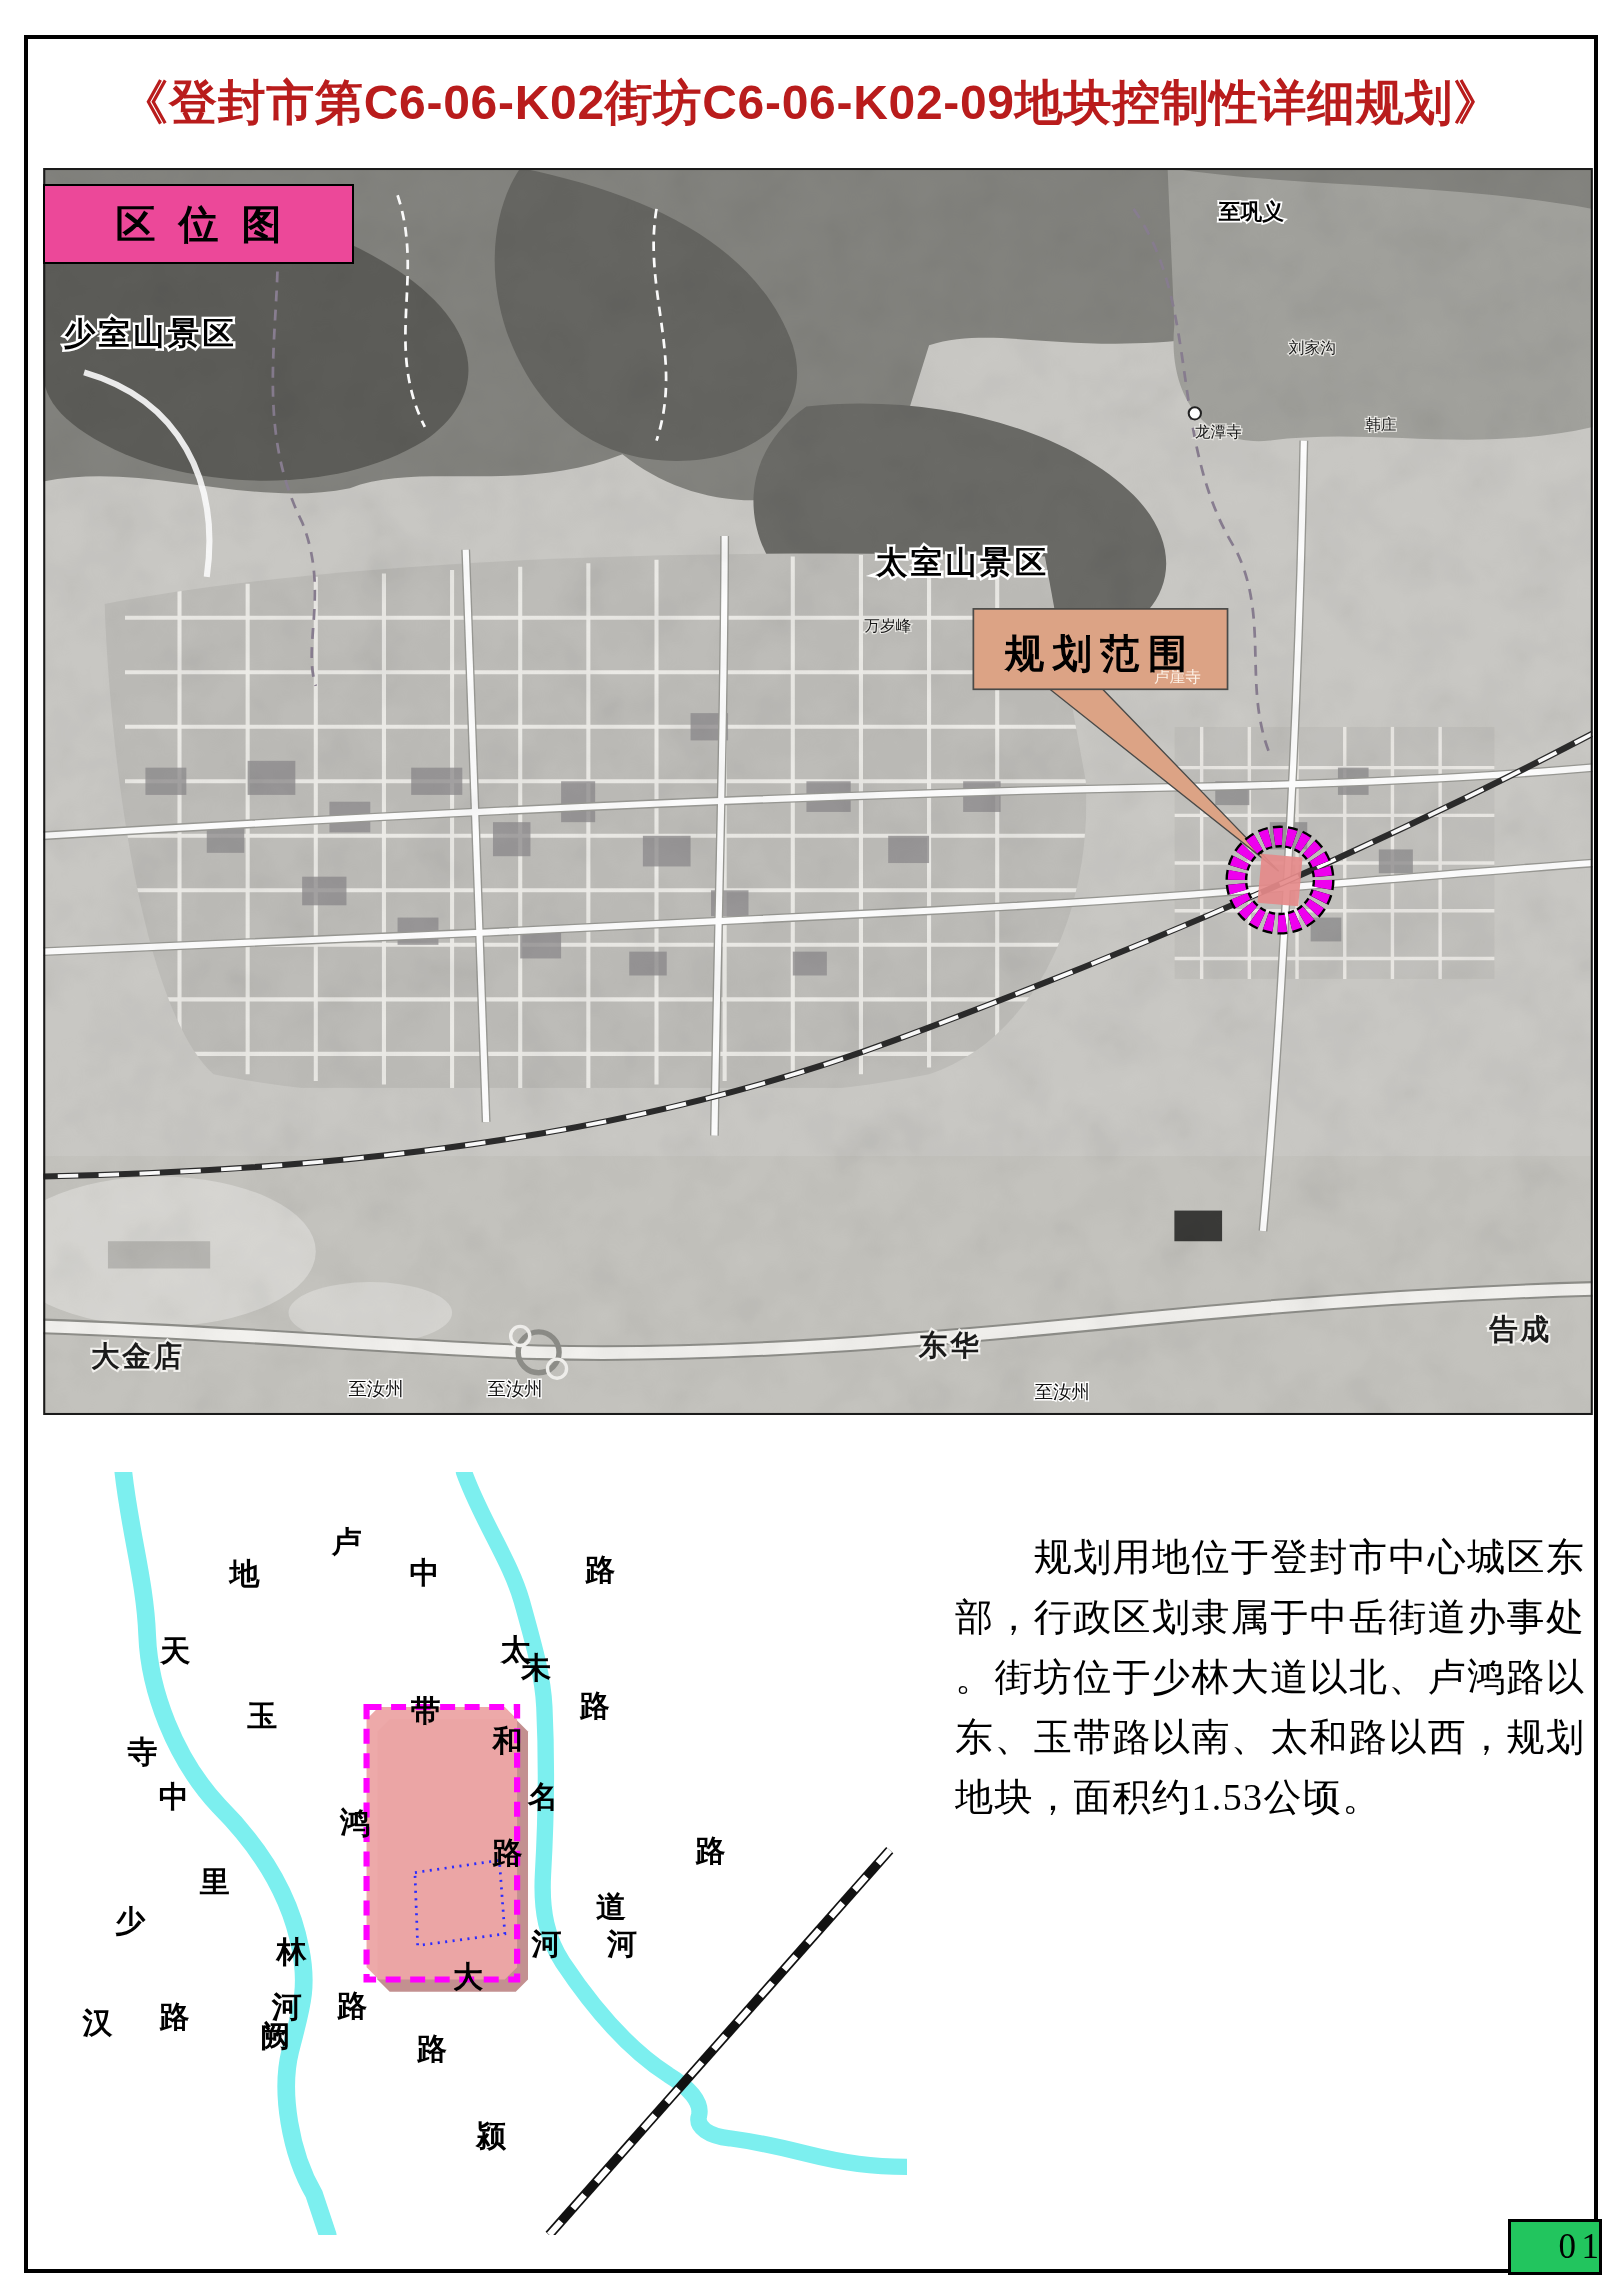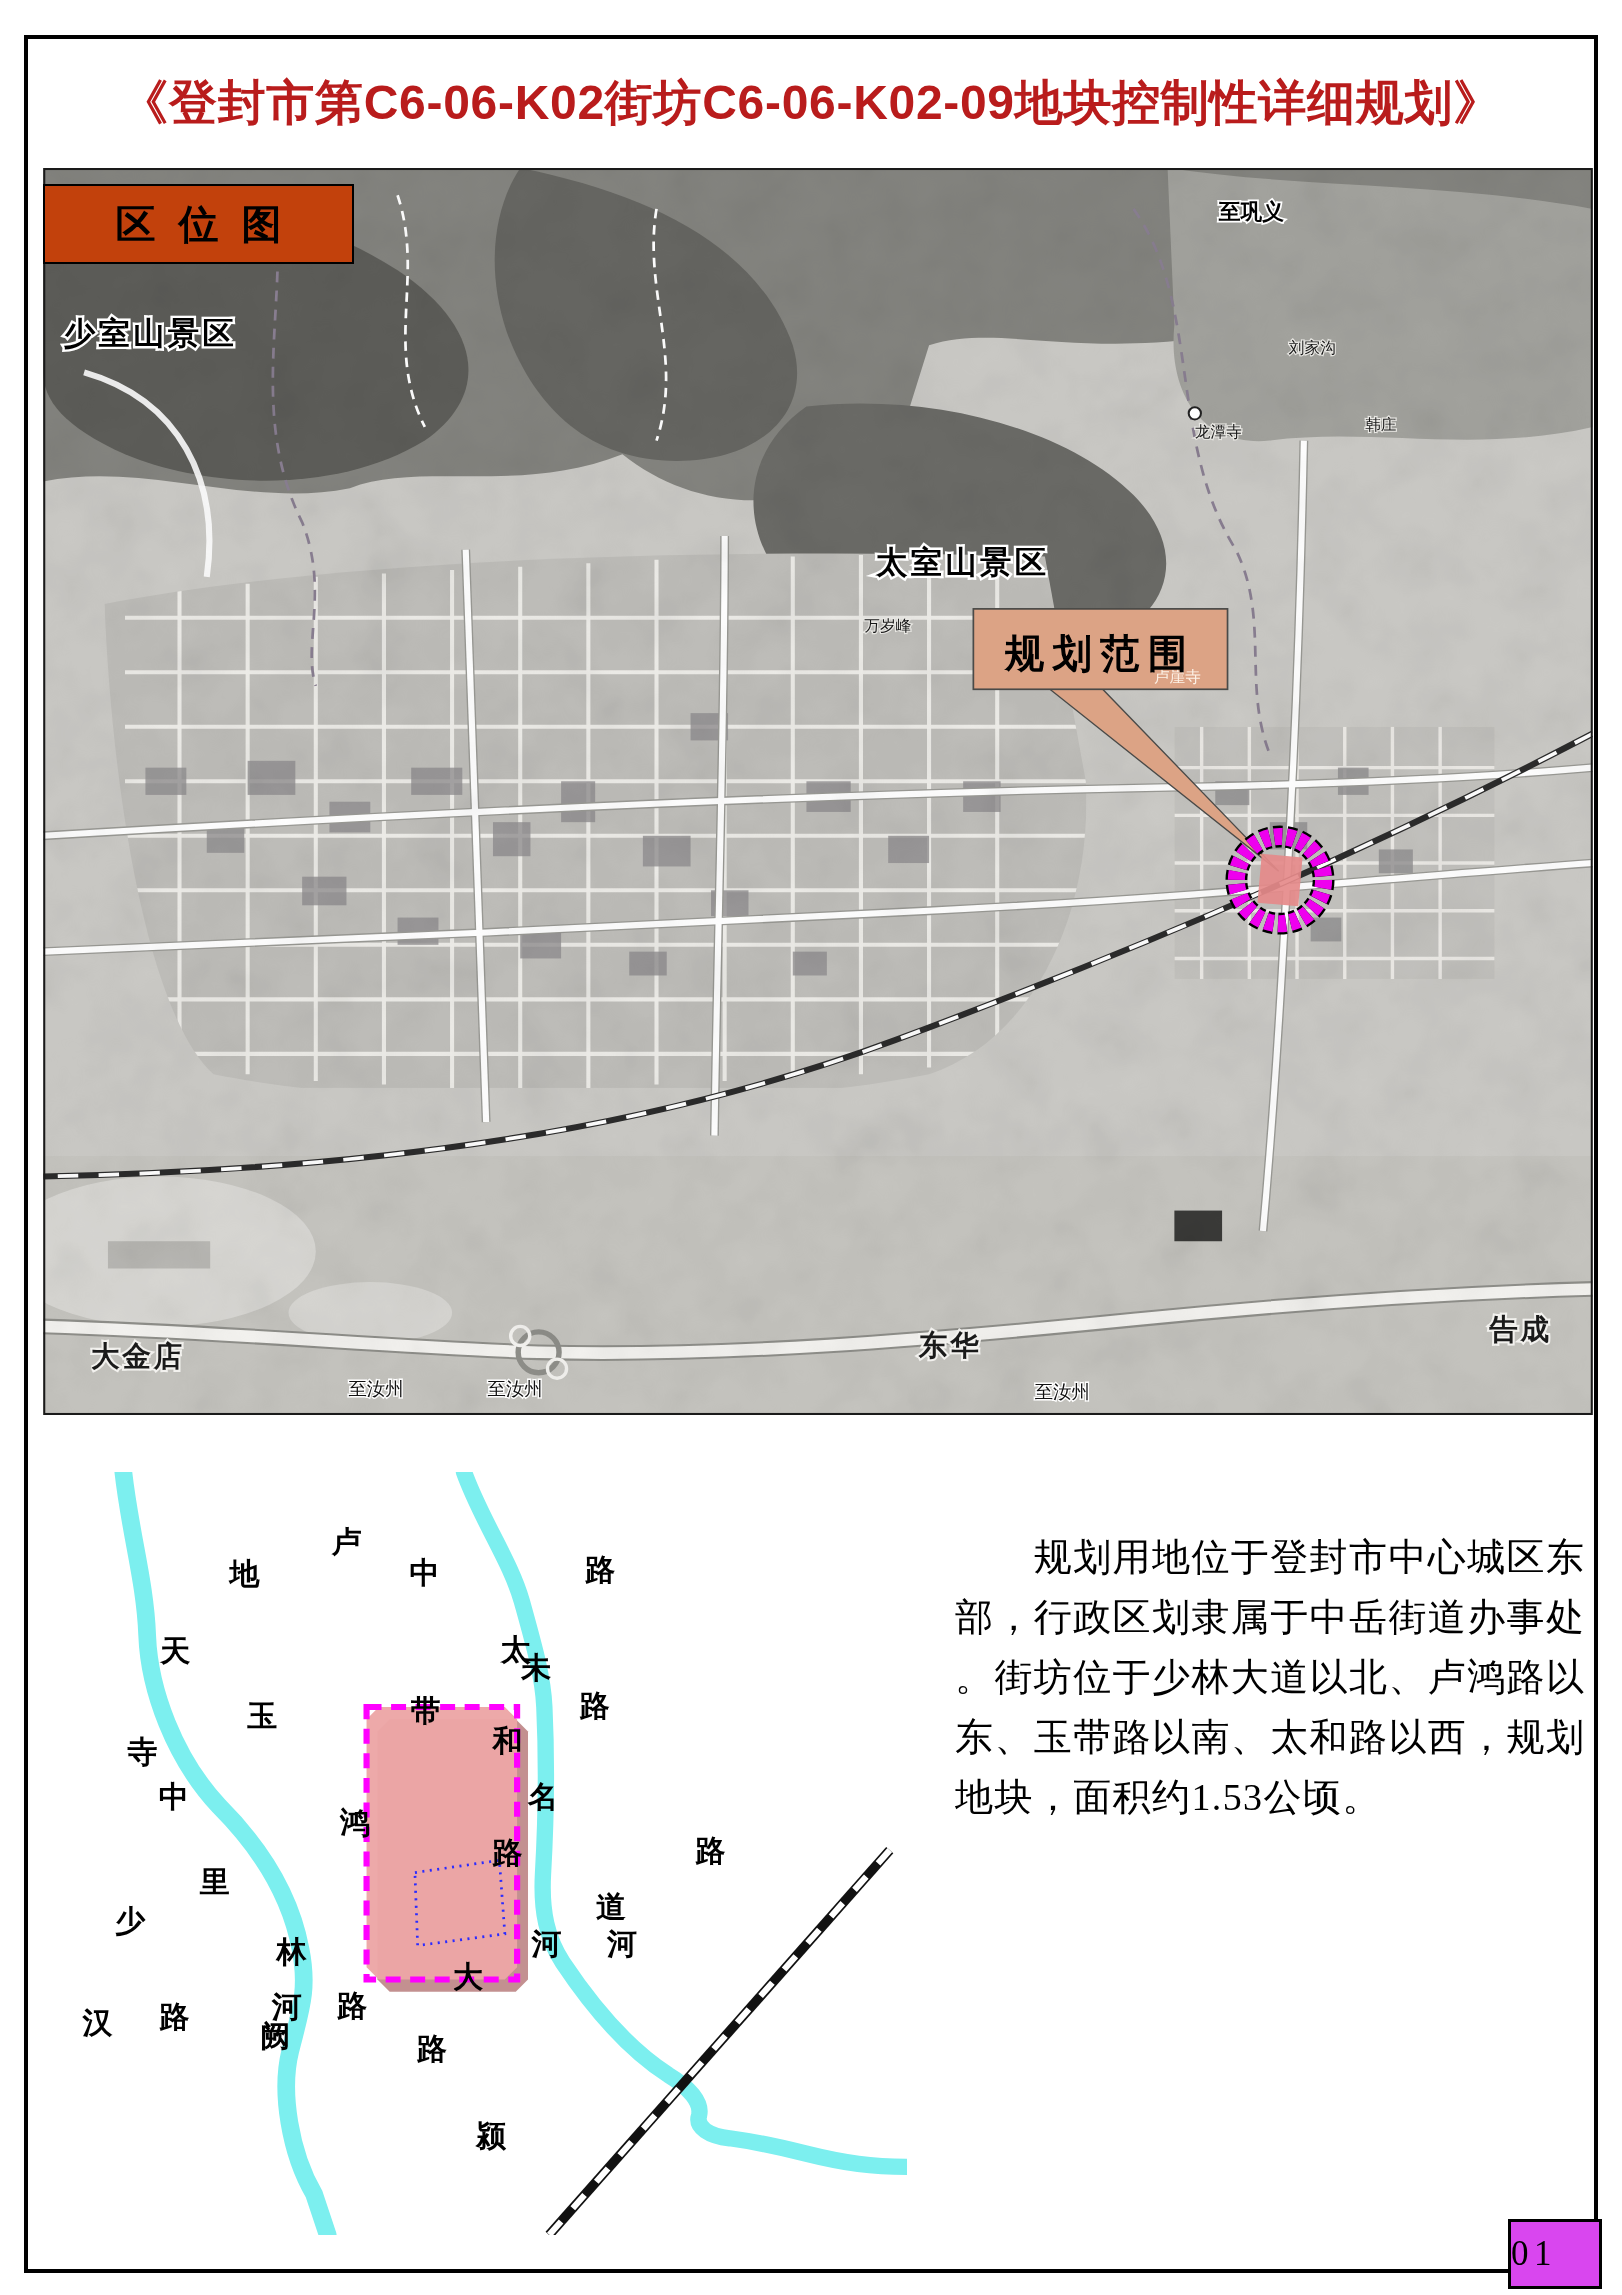--- a/index.html
+++ b/index.html
@@ -5,31 +5,31 @@
   html,body{margin:0;padding:0;background:#fff;}
   body{width:1623px;height:2295px;position:relative;overflow:hidden;
        font-family:"Liberation Sans",sans-serif;}
   .page-border{position:absolute;left:24px;top:35px;width:1574px;height:2238px;
        border:4.1px solid #000;box-sizing:border-box;}
   .doc-title{position:absolute;left:41px;top:71px;width:1540px;text-align:center;
        font-size:48px;font-weight:bold;color:#b91c1c;letter-spacing:0.7px;
        font-family:"Liberation Sans",sans-serif;white-space:nowrap;}
   #bigmap{position:absolute;left:43px;top:168px;width:1550px;height:1247px;display:block;}
   .kuwei-box{position:absolute;left:43px;top:184px;width:311px;height:80px;
-       background:#c2410c;border:2px solid #000;box-sizing:border-box;
+       background:#ec4899;border:2px solid #000;box-sizing:border-box;
        display:flex;align-items:center;justify-content:center;}
   .kuwei-box span{font-size:40px;font-weight:bold;letter-spacing:23px;
        margin-right:-23px;color:#000;}
   #smallmap{position:absolute;left:55px;top:1472px;width:852px;height:763px;display:block;}
   .desc{position:absolute;left:928px;top:1527px;width:668px;}
   .desc .dline{font-family:"Liberation Serif",serif;font-size:38px;line-height:60px;
        color:#000;letter-spacing:1.4px;white-space:nowrap;margin-left:27px;}
-  .pageno-box{position:absolute;left:1508px;top:2219px;width:94px;height:70px;
-       border:3.4px solid #000;box-sizing:border-box;background:#d946ef;
-       display:flex;align-items:center;justify-content:flex-start;}
+  .pageno-box{position:absolute;left:1508px;top:2219px;width:94px;height:56px;
+       border:3.4px solid #000;box-sizing:border-box;background:#22c55e;
+       display:flex;align-items:center;justify-content:flex-end;}
   .pageno-box span{font-family:"Liberation Serif",serif;font-size:35px;color:#000;
        letter-spacing:5.5px;margin-right:-5.5px;}
 
   
   .bm-border{fill:none;stroke:#1a1a1a;stroke-width:3;}
   .bm-scenic{font-family:"Liberation Sans",sans-serif;font-size:46px;font-weight:bold;
        fill:#000;stroke:#fff;stroke-width:7px;paint-order:stroke;letter-spacing:5px;}
   .bm-town{font-family:"Liberation Sans",sans-serif;font-size:42px;font-weight:bold;
        fill:#1a1a1a;stroke:#f2f1ee;stroke-width:6px;paint-order:stroke;letter-spacing:4px;}
   .bm-dir{font-family:"Liberation Sans",sans-serif;font-size:32px;font-weight:bold;

